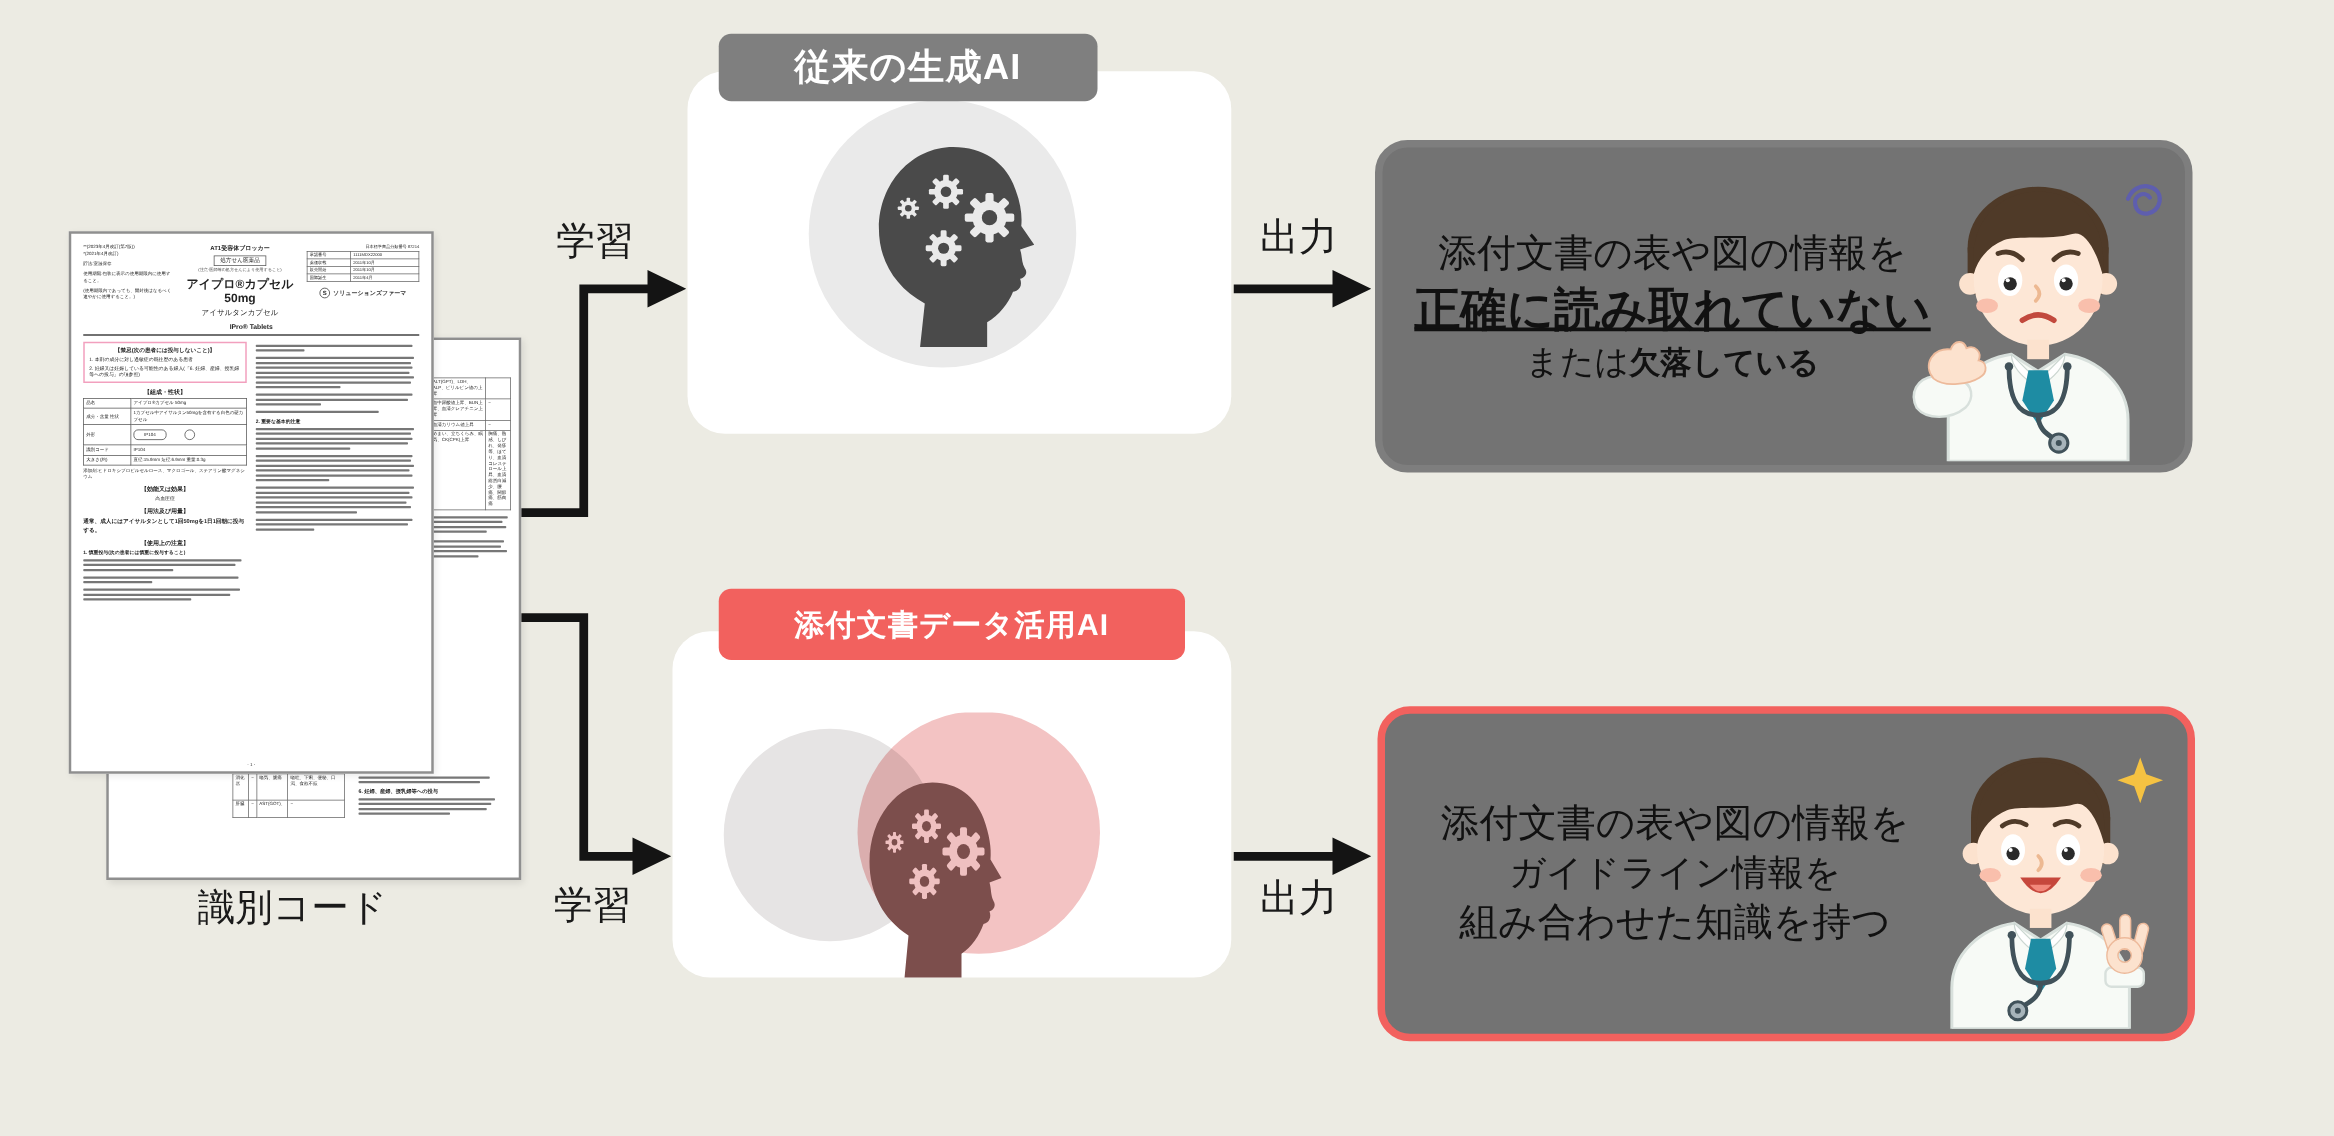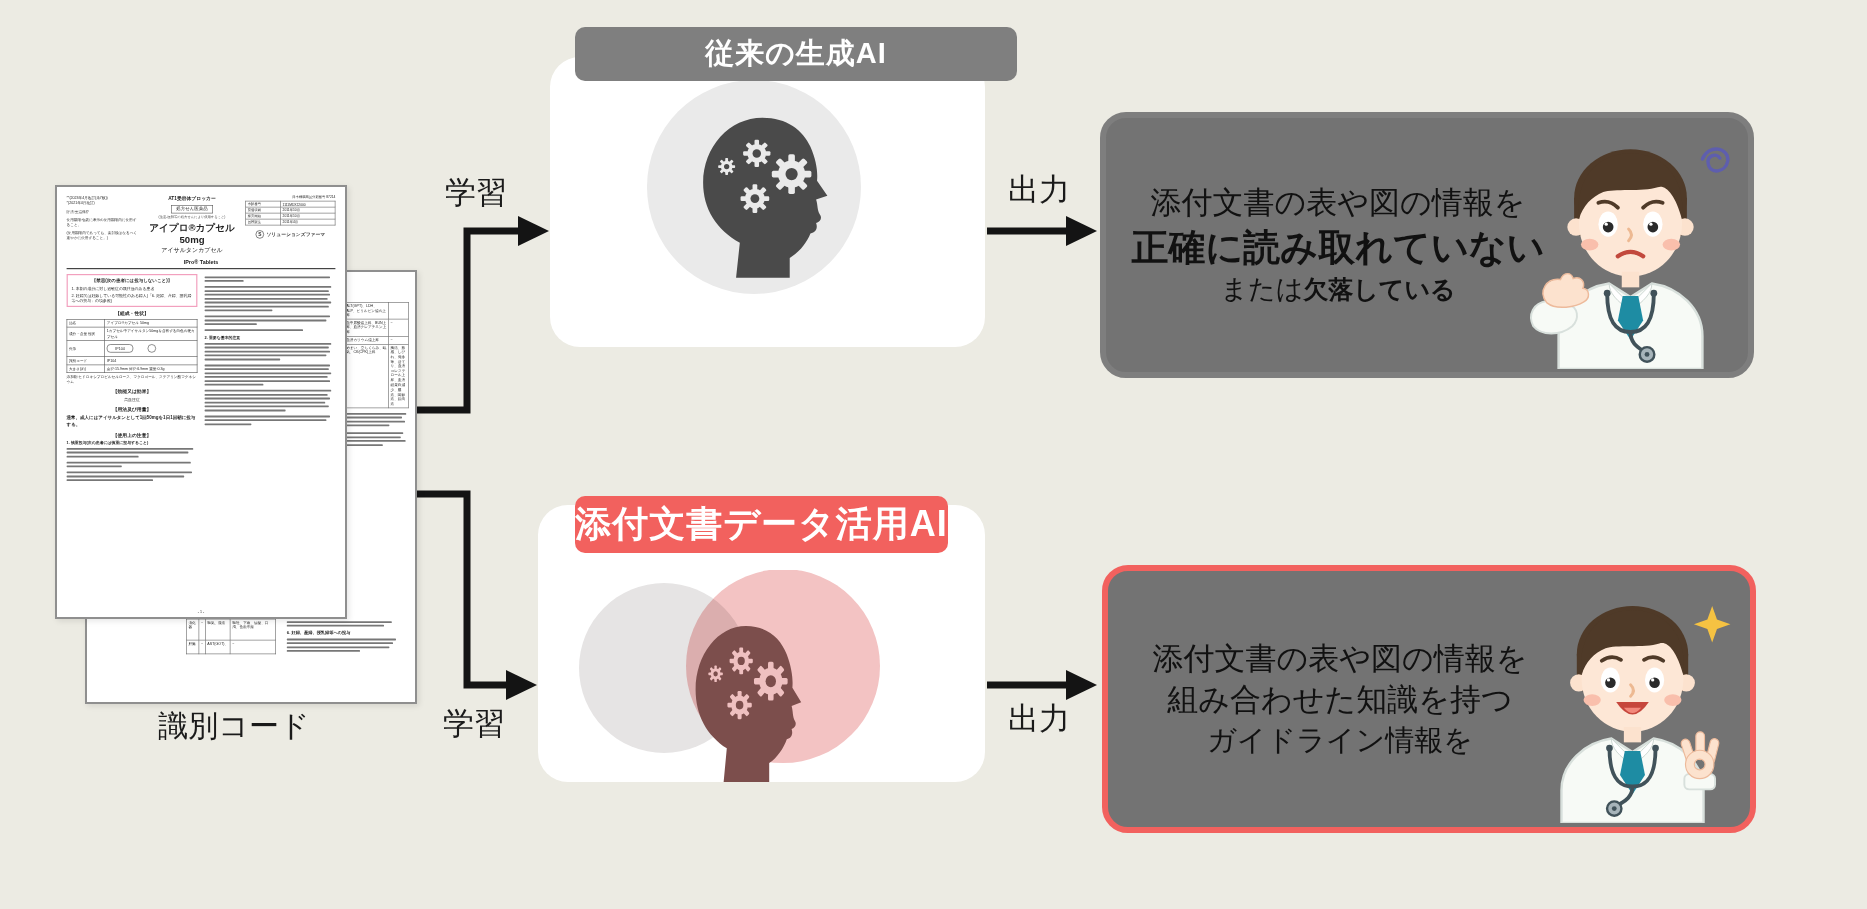--- a/index.html
+++ b/index.html
@@ -66,21 +66,21 @@
                display:flex;align-items:center;justify-content:center;border-radius:10px;letter-spacing:1px;}
   .icon-svg{position:absolute;}
 
   
   .resultbox{position:absolute;background:#737373;overflow:hidden;z-index:2;margin-top:32px;}
   .rb-top{left:1100px;top:80px;width:642px;height:254px;border:6px solid #7E7E7E;border-radius:26px;}
   .rb-bottom{left:1102px;top:533px;width:642px;height:256px;border:6px solid #F2615E;border-radius:26px;}
   .rb-text{position:absolute;left:6px;top:0;height:100%;width:452px;display:flex;flex-direction:column;
            justify-content:center;align-items:center;text-align:center;color:#111;}
   .rb-l-normal{font-size:31px;line-height:1.32;}
-  .rb-l-bold{font-size:37px;font-weight:700;line-height:1.28;}
+  .rb-l-bold{font-size:37px;font-weight:700;line-height:1.28;text-decoration:underline;}
   .rb-l-mixed .sm{font-size:27px;}
   .rb-l-mixed .bg{font-size:25px;font-weight:700;}
   .doctor-svg{position:absolute;}
 </style>
 </head>
 <body>
 
 <div class="canvas">
 
   <svg width="0" height="0" style="position:absolute">
@@ -345,38 +345,38 @@
           </div>
         </div>
       </div>
       <div class="pageno">- 1 -</div>
     </div>
   </div>
 
   <div class="doclabel">識別コード</div>
 
   <div class="aicard" style="left:550px;top:57px;width:435px;height:290px;"></div>
-  <div class="pill-header" style="left:575px;top:27px;width:442px;height:54px;background:#7F7F7F;font-size:29px;">従来の生成AI</div>
+  <div class="pill-header" style="left:575px;top:27px;width:303px;height:54px;background:#7F7F7F;font-size:29px;">従来の生成AI</div>
   <svg class="icon-svg" style="left:645px;top:78px;z-index:3;" width="218" height="218" viewBox="0 0 220 220">
     <circle cx="110" cy="110" r="108" fill="#EAEAEA"></circle>
     <g transform="translate(52,40) scale(0.95)">
       <use href="#headprofile" fill="#4A4A4A"></use>
       <use href="#gear8" fill="#EAEAEA" transform="translate(64,38)"></use>
       <circle cx="64" cy="38" r="4.5" fill="#4A4A4A"></circle>
       <use href="#gear8" fill="#EAEAEA" transform="translate(32,52) scale(0.62)"></use>
       <circle cx="32" cy="52" r="2.8" fill="#4A4A4A"></circle>
       <use href="#gear8" fill="#EAEAEA" transform="translate(101,60) scale(1.45)"></use>
       <circle cx="101" cy="60" r="6.5" fill="#4A4A4A"></circle>
       <use href="#gear8" fill="#EAEAEA" transform="translate(62,86) scale(1.05)"></use>
       <circle cx="62" cy="86" r="4.7" fill="#4A4A4A"></circle>
     </g>
   </svg>
 
   <div class="aicard" style="left:538px;top:505px;width:447px;height:277px;"></div>
-  <div class="pill-header" style="left:575px;top:471px;width:373px;height:57px;background:#F2615E;font-size:36px;margin-top:25px;">添付文書データ活用AI</div>
+  <div class="pill-header" style="left:575px;top:471px;width:373px;height:57px;background:#F2615E;font-size:24px;">添付文書データ活用AI</div>
   <svg class="icon-svg" style="left:570px;top:570px;z-index:3;" width="320" height="212" viewBox="0 0 320 212">
     <circle cx="94" cy="98" r="85" fill="#E6E4E4"></circle>
     <circle cx="213" cy="96" r="97" fill="#F3C3C3" style="mix-blend-mode:multiply"></circle>
     <g transform="translate(120,56) scale(0.80,0.92)">
       <use href="#headprofile" fill="#7C4E4C"></use>
       <use href="#gear8" fill="#EFC0C0" transform="translate(64,38)"></use>
       <circle cx="64" cy="38" r="4.5" fill="#7C4E4C"></circle>
       <use href="#gear8" fill="#EFC0C0" transform="translate(32,52) scale(0.62)"></use>
       <circle cx="32" cy="52" r="2.8" fill="#7C4E4C"></circle>
       <use href="#gear8" fill="#EFC0C0" transform="translate(101,60) scale(1.45)"></use>
@@ -426,22 +426,22 @@
       <circle cx="127" cy="235" r="7.5" fill="#A7B4BA" stroke="#41525A" stroke-width="2.5"></circle>
       <circle cx="127" cy="235" r="2.5" fill="#41525A"></circle>
       <path d="M10 206 C4 194 10 182 24 180 L46 184 C56 186 58 198 50 206 C38 216 18 216 10 206 Z" fill="#F7FAF6" stroke="#D8E0DC" stroke-width="2"></path>
       <path d="M24 182 C14 170 24 156 38 158 C41 150 49 150 51 157 C58 154 64 160 61 167 C68 168 69 177 62 181 C54 186 34 190 24 182 Z" fill="#FCE2CE" stroke="#EDBA9B" stroke-width="1.5"></path>
     </svg>
   </div>
 
   <div class="resultbox rb-bottom">
     <div class="rb-text">
       <div class="rb-l-normal">添付文書の表や図の情報を</div>
+      <div class="rb-l-normal" style="font-size:29px;">ガイドライン情報を</div>
       <div class="rb-l-normal">組み合わせた知識を持つ</div>
-      <div class="rb-l-normal" style="font-size:29px;">ガイドライン情報を</div>
     </div>
     <svg class="doctor-svg" style="right:10px;top:12px;" width="215" height="240" viewBox="0 0 220 250">
       <path d="M193 24 L198 38 L212 43 L198 48 L193 62 L188 48 L174 43 L188 38 Z" fill="#F5C242"></path>
       <ellipse cx="110" cy="74" rx="58" ry="50" fill="#4F3A28"></ellipse>
       <path d="M52 74 L52 110 L70 118 L62 74 Z" fill="#4F3A28"></path>
       <path d="M168 74 L168 110 L150 118 L158 74 Z" fill="#4F3A28"></path>
       <circle cx="54" cy="104" r="9" fill="#FCE2CE"></circle>
       <circle cx="166" cy="104" r="9" fill="#FCE2CE"></circle>
       <ellipse cx="110" cy="100" rx="53" ry="55" fill="#FDE7D6"></ellipse>
       <path d="M57 96 C52 50 80 28 110 28 C140 28 168 50 163 96 C156 70 146 60 138 63 C122 68 92 64 82 68 C70 73 61 82 57 96 Z" fill="#4F3A28"></path>

